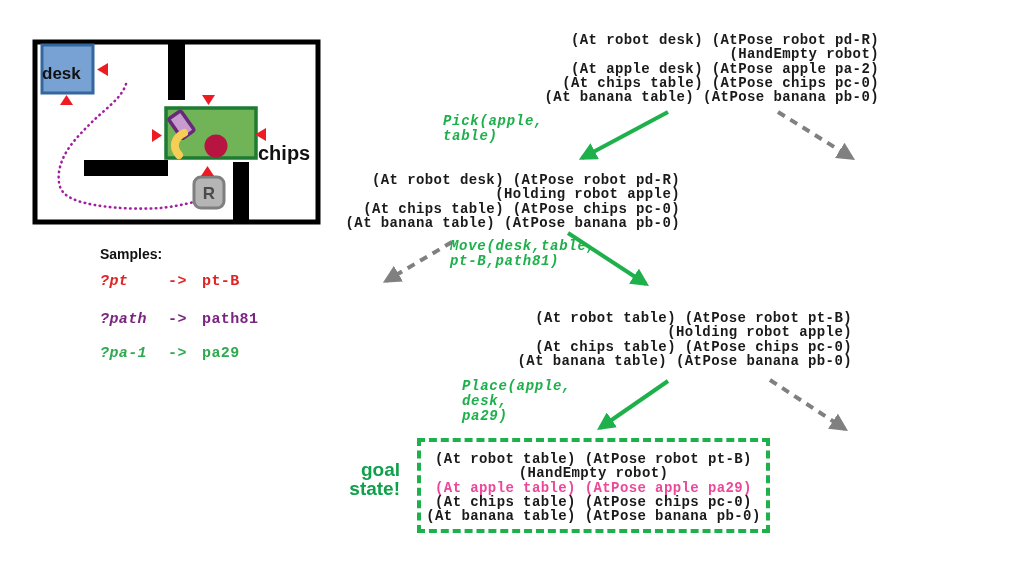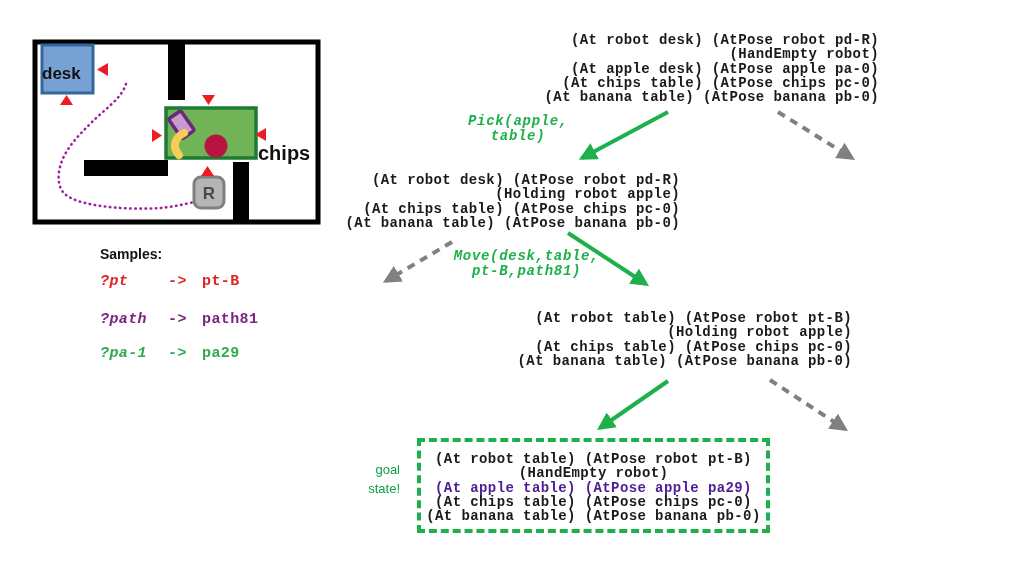--- a/index.html
+++ b/index.html
@@ -6,24 +6,24 @@
   #canvas{position:relative;width:1024px;height:576px;background:#ffffff;overflow:hidden;
           font-family:"Liberation Sans",sans-serif;}
   #fig-svg{position:absolute;left:0;top:0;}
   .abs{position:absolute;}
   .label{font-weight:bold;color:#111;}
   .mono{font-family:"Liberation Mono","DejaVu Sans Mono",monospace;font-weight:bold;}
   .state{color:#1a1a1a;font-size:14px;line-height:14.3px;letter-spacing:0.4px;
          text-align:right;white-space:nowrap;}
   .state .line{white-space:nowrap;}
   .action{font-size:14px;line-height:15px;letter-spacing:0.7px;font-style:italic;
-          text-align:center;white-space:nowrap;}
+          text-align:left;white-space:nowrap;}
   .goal-box{border:4px dashed #1DB04B;}
   .goal-text{width:100%;text-align:center;}
-  .goal-label{font-size:13px;line-height:19px;font-weight:normal;text-align:right;}
+  .goal-label{font-size:19px;line-height:19px;font-weight:bold;text-align:right;}
   .samples-title{font-size:14px;}
   .sample-row{display:flex;font-size:15px;letter-spacing:0.4px;white-space:pre;}
   .sample-var{font-style:italic;width:68px;}
   .sample-arrow{width:34px;}
 </style>
 </head>
 <body>
 
 <div id="canvas">
 
@@ -96,58 +96,63 @@
   </div>
   <div class="abs mono sample-row" style="left: 100px; top: 345px; color: rgb(47, 170, 79);">
     <span class="sample-var">?pa-1</span>
     <span class="sample-arrow">-&gt;</span>
     <span class="sample-value">pa29</span>
   </div>
 
   <div class="abs mono state" style="left:543px;top:33px;width:336px;">
     <div class="line">(At robot desk) (AtPose robot pd-R)</div>
     <div class="line">(HandEmpty robot)</div>
-    <div class="line">(At apple desk) (AtPose apple pa-0)</div>
+    <div class="line">(At apple desk) (AtPose apple pa-2)</div>
     <div class="line">(At chips table) (AtPose chips pc-0)</div>
     <div class="line">(At banana table) (AtPose banana pb-0)</div>
   </div>
 
   <div class="abs mono action" style="left: 443px; top: 114px; width: 150px; color: rgb(29, 176, 75);">
     <div>Pick(apple,</div>
     <div>table)</div>
   </div>
 
   <div class="abs mono state" style="left:344px;top:173px;width:336px;">
     <div class="line">(At robot desk) (AtPose robot pd-R)</div>
     <div class="line">(Holding robot apple)</div>
     <div class="line">(At chips table) (AtPose chips pc-0)</div>
     <div class="line">(At banana table) (AtPose banana pb-0)</div>
   </div>
 
-  <div class="abs mono action" style="left: 450px; top: 249px; width: 153px; color: rgb(29, 176, 75);">
+  <div class="abs mono action" style="left: 450px; top: 239px; width: 153px; color: rgb(29, 176, 75);">
     <div>Move(desk,table,</div>
     <div>pt-B,path81)</div>
   </div>
 
   <div class="abs mono state" style="left:516px;top:311px;width:336px;">
     <div class="line">(At robot table) (AtPose robot pt-B)</div>
     <div class="line">(Holding robot apple)</div>
     <div class="line">(At chips table) (AtPose chips pc-0)</div>
     <div class="line">(At banana table) (AtPose banana pb-0)</div>
   </div>
 
+  <div class="abs mono action" style="left: 462px; top: 379px; width: 120px; color: rgb(29, 176, 75);">
+    <div>Place(apple,</div>
+    <div>desk,</div>
+    <div>pa29)</div>
+  </div>
 
   <div class="abs goal-label" style="left: 340px; top: 460px; width: 60px; color: rgb(14, 160, 74);">
     <div>goal</div>
     <div>state!</div>
   </div>
 
   <div class="abs goal-box" style="left: 417px; top: 438px; width: 345px; height: 87px; border-color: rgb(29, 176, 75);">
     <div class="abs mono state goal-text" style="left:0px;top:10px;">
       <div class="line">(At robot table) (AtPose robot pt-B)</div>
       <div class="line">(HandEmpty robot)</div>
-      <div class="line" style="color: #4c1d95;">(At apple table) (AtPose apple pa29)</div>
+      <div class="line" style="color: #ec4899;">(At apple table) (AtPose apple pa29)</div>
       <div class="line">(At chips table) (AtPose chips pc-0)</div>
       <div class="line">(At banana table) (AtPose banana pb-0)</div>
     </div>
   </div>
 
 </div>
 
 </body></html>

